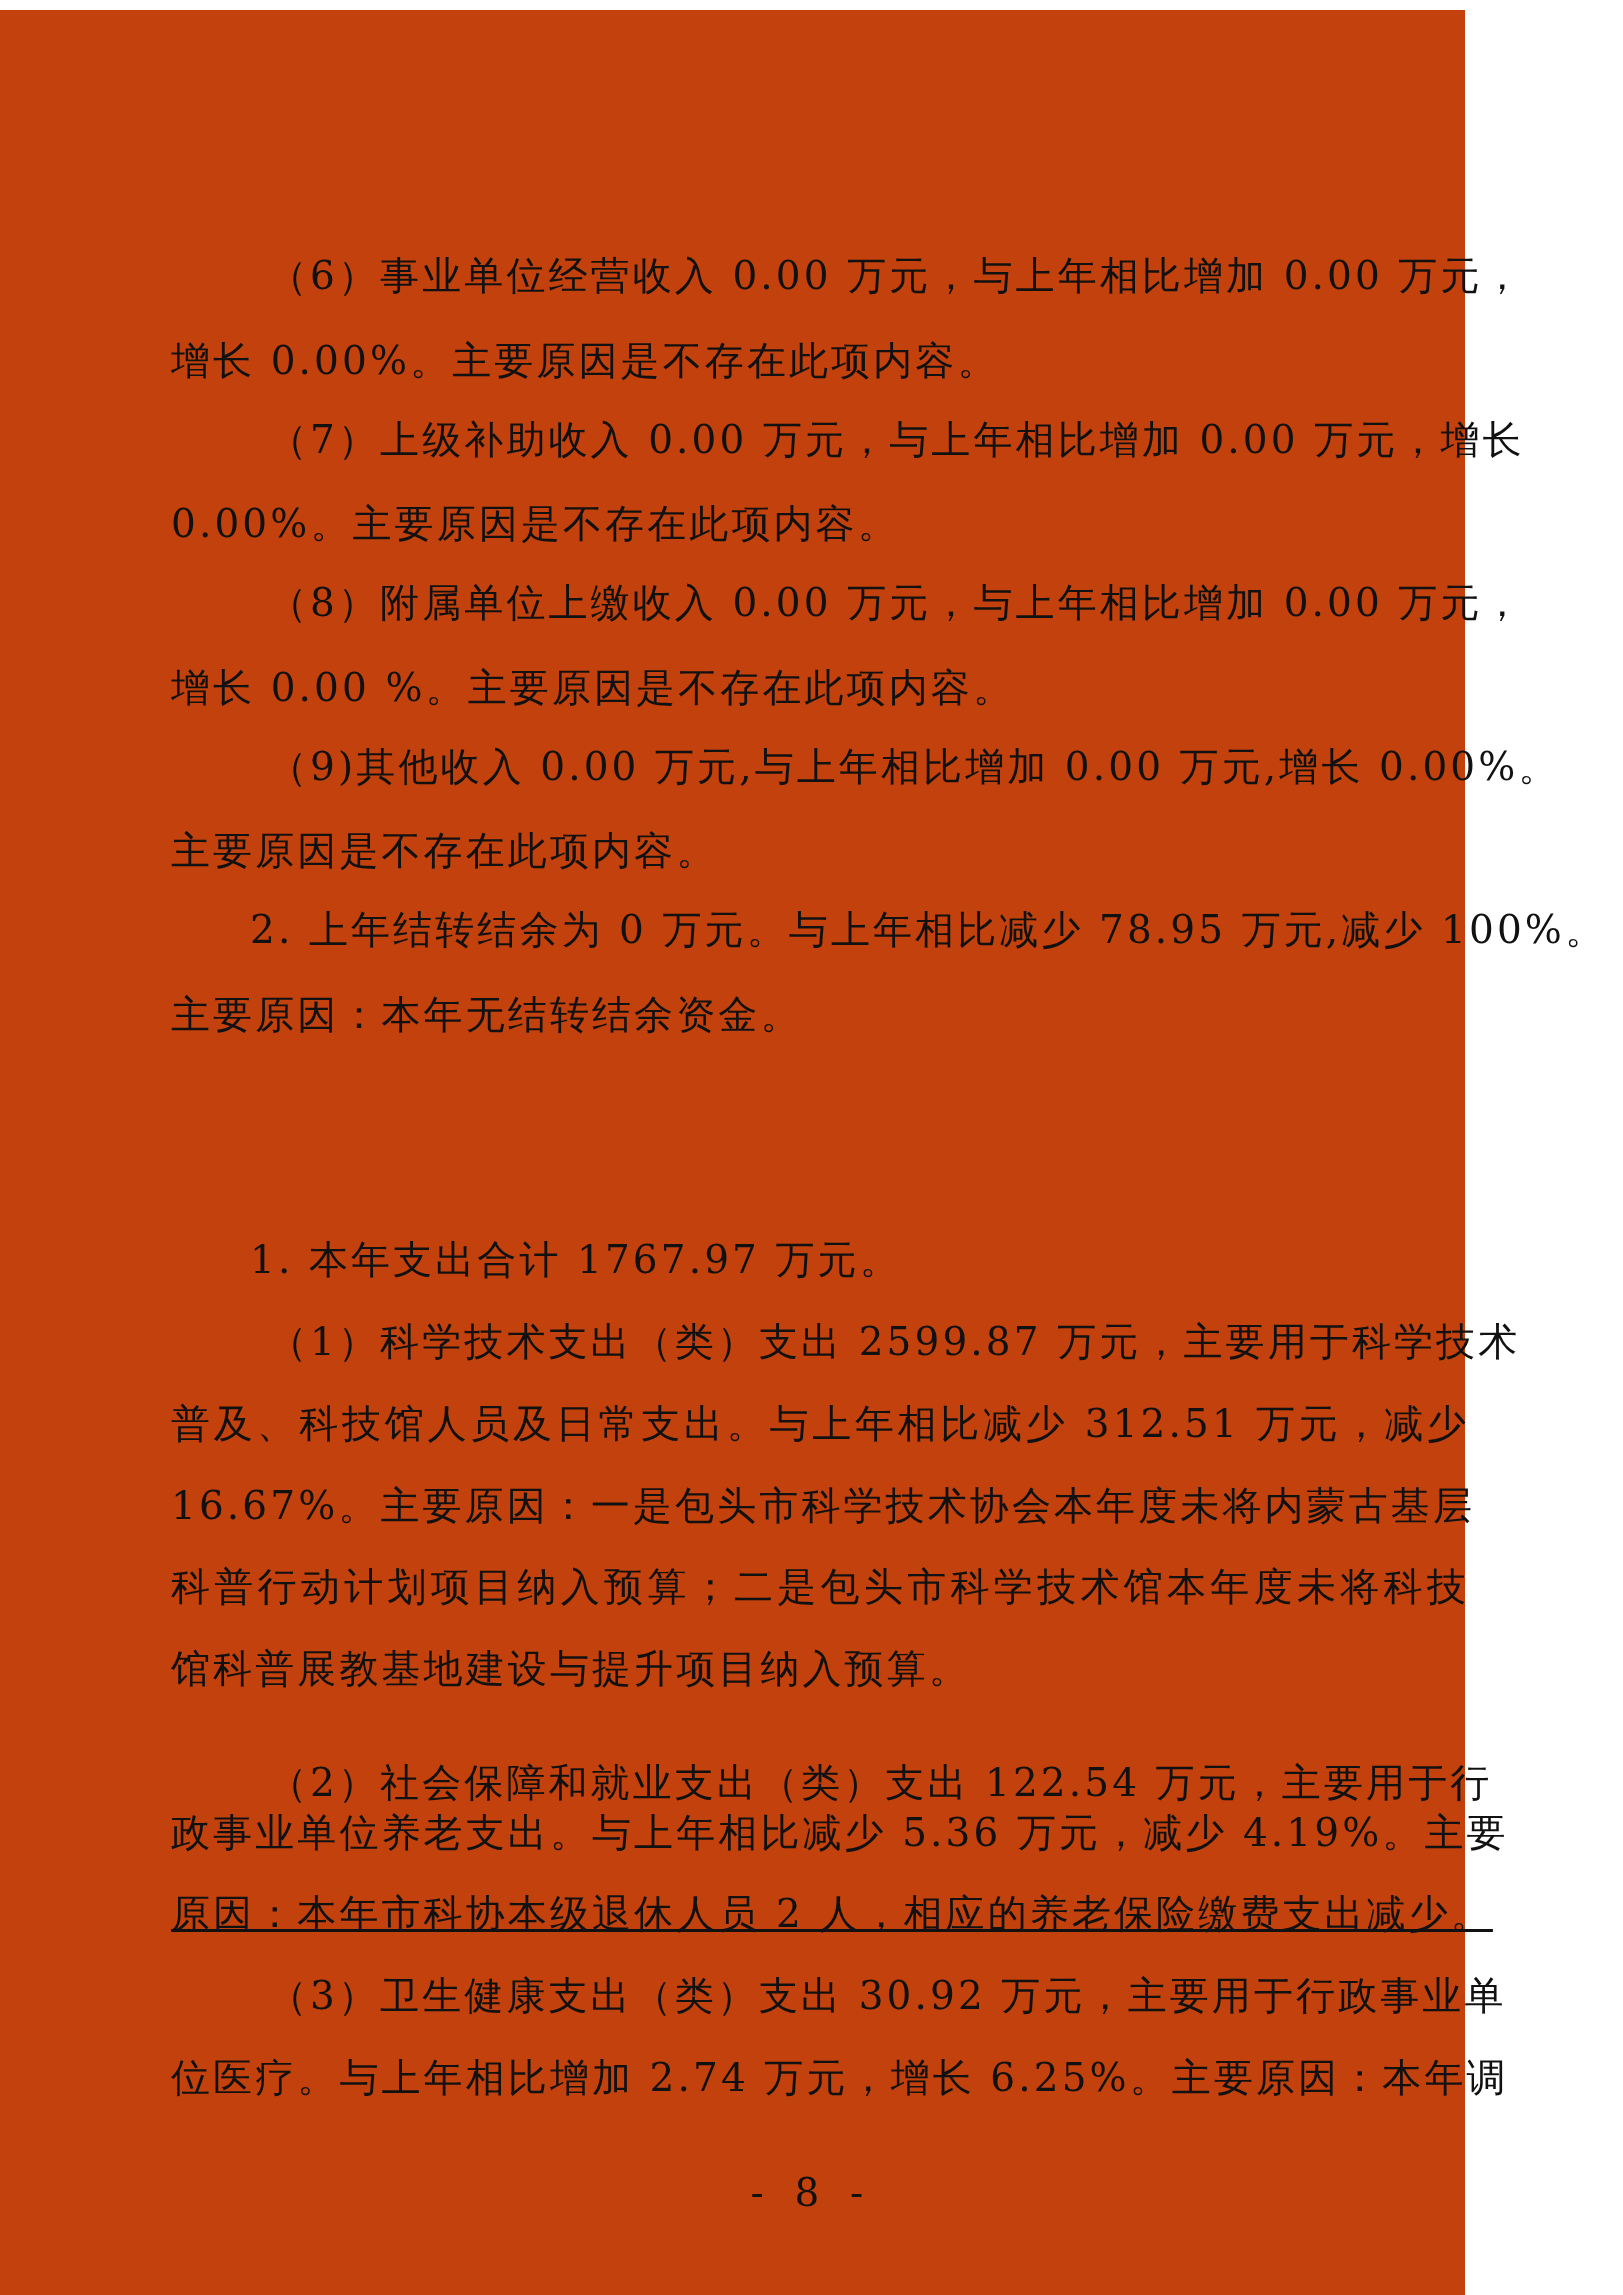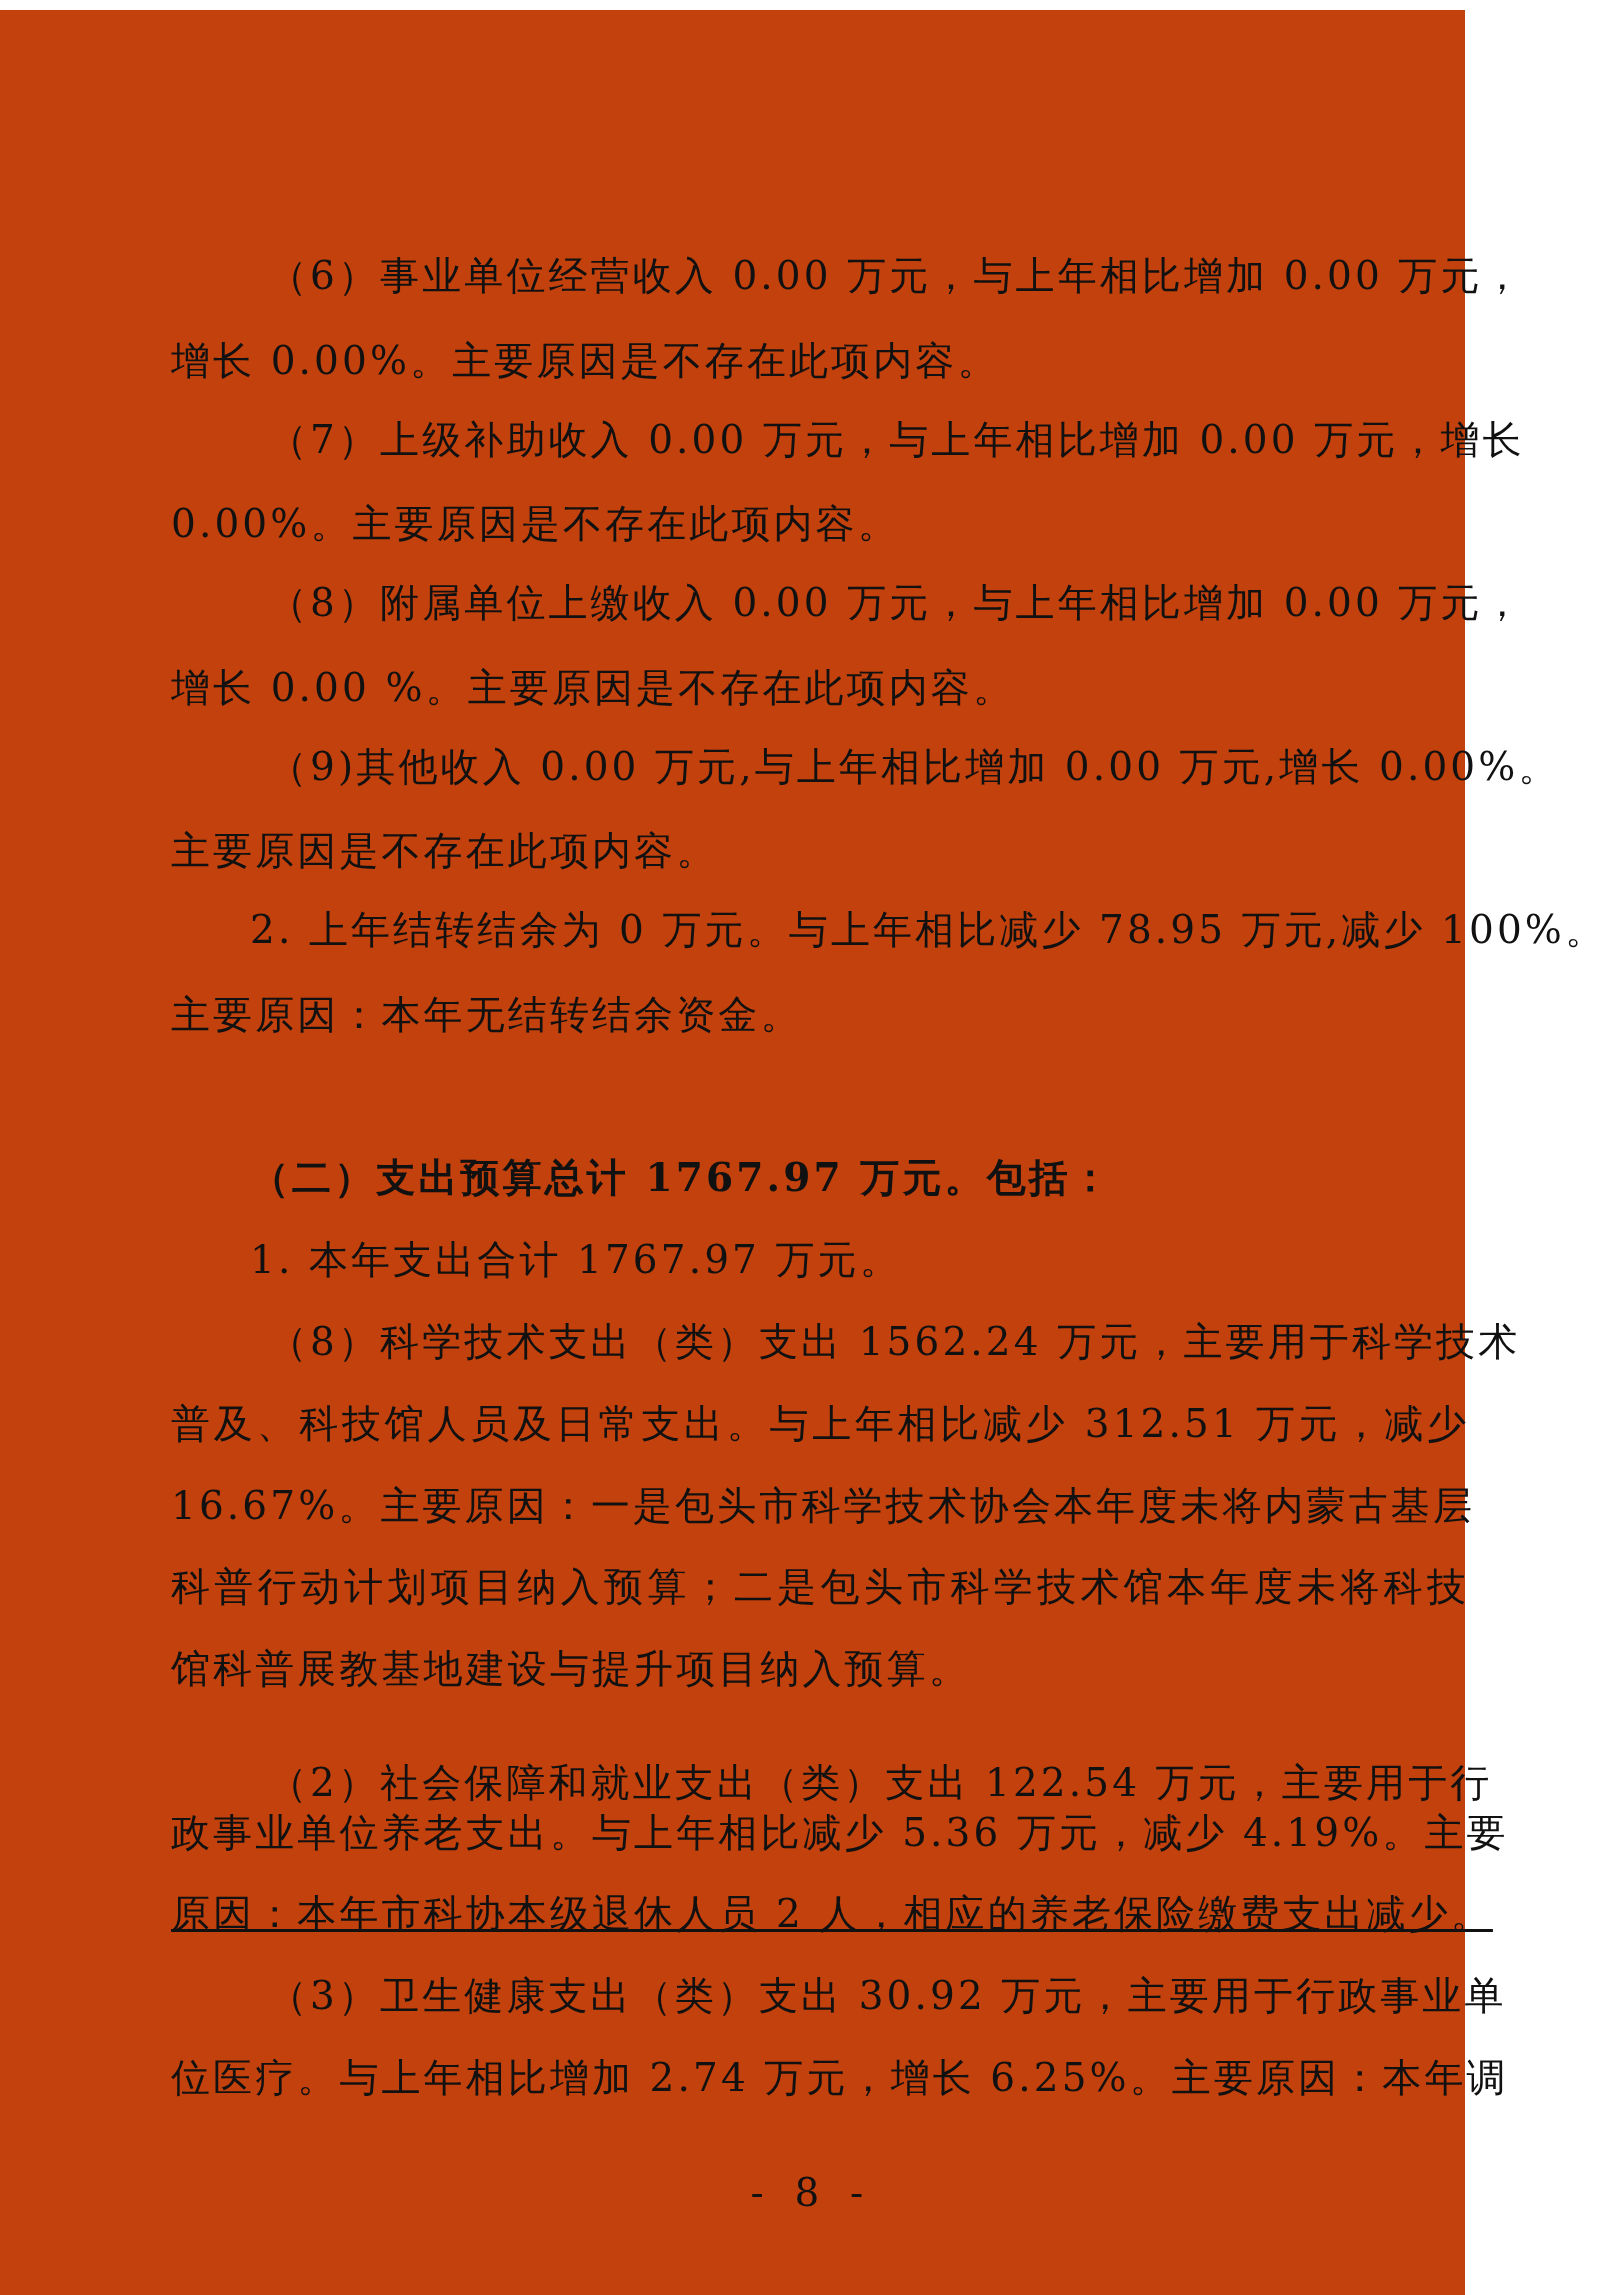--- a/index.html
+++ b/index.html
@@ -28,25 +28,24 @@
 
   <div class="line ind" style="top:567px;">（8）附属单位上缴收入 0.00 万元，与上年相比增加 0.00 万元，</div>
   <div class="line last" style="top:652px;">增长 0.00 %。主要原因是不存在此项内容。</div>
 
   <div class="line ind" style="top:731px;">（9)其他收入 0.00 万元,与上年相比增加 0.00 万元,增长 0.00%。</div>
   <div class="line last" style="top:815px;">主要原因是不存在此项内容。</div>
 
   <div class="line ind2" style="top:894px;">2. 上年结转结余为 0 万元。与上年相比减少 78.95 万元,减少 100%。</div>
   <div class="line last" style="top:979px;">主要原因：本年无结转结余资金。</div>
 
-  <div class="line ind2 last bold" style="top:1142px;">（二）支出预算总计 1767.97 万元。包括：</div>
 
   <div class="line ind2 last" style="top:1224px;">1.  本年支出合计 1767.97 万元。</div>
 
-  <div class="line ind" style="top:1306px;">（8）科学技术支出（类）支出 1562.24 万元，主要用于科学技术</div>
+  <div class="line ind" style="top:1306px;">（1）科学技术支出（类）支出 2599.87 万元，主要用于科学技术</div>
   <div class="line" style="top:1388px;">普及、科技馆人员及日常支出。与上年相比减少 312.51 万元，减少</div>
   <div class="line" style="top:1470px;">16.67%。主要原因：一是包头市科学技术协会本年度未将内蒙古基层</div>
   <div class="line" style="top:1551px;">科普行动计划项目纳入预算；二是包头市科学技术馆本年度未将科技</div>
   <div class="line last" style="top:1633px;">馆科普展教基地建设与提升项目纳入预算。</div>
 
   <div class="line ind" style="top:1715px;margin-top:32px;">（2）社会保障和就业支出（类）支出 122.54 万元，主要用于行</div>
   <div class="line" style="top:1797px;">政事业单位养老支出。与上年相比减少 5.36 万元，减少 4.19%。主要</div>
   <div class="line" style="top:1878px;text-decoration:underline;">原因：本年市科协本级退休人员 2 人，相应的养老保险缴费支出减少。</div>
 
   <div class="line ind" style="top:1960px;">（3）卫生健康支出（类）支出 30.92 万元，主要用于行政事业单</div>

